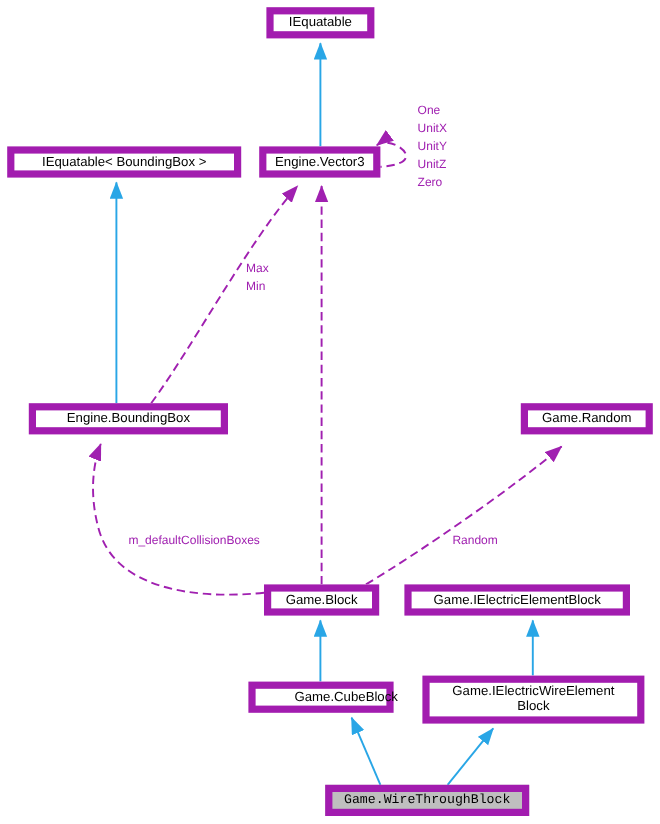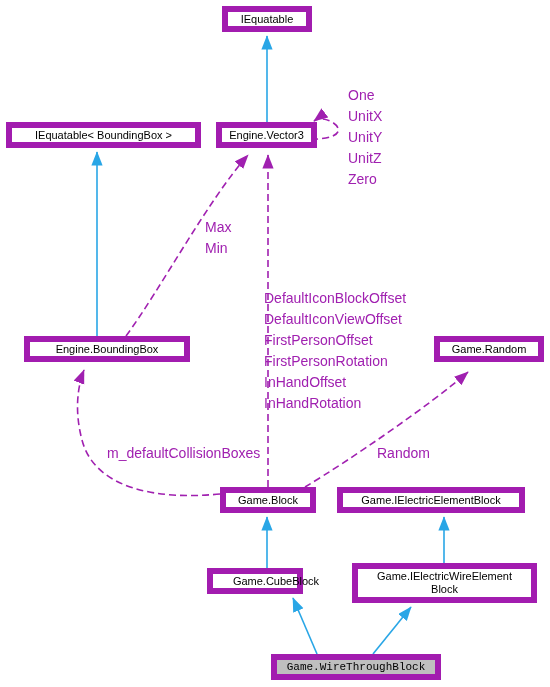--- a/index.html
+++ b/index.html
@@ -39,21 +39,21 @@
     align-items: center;
     justify-content: center;
     white-space: pre-line;
     letter-spacing: 0px;
   }
   .node.current {
     background: #bfbfbf;
   }
   .edge-label {
     position: absolute;
-    font-size: 14px;
+    font-size: 10px;
     color: #a020b0;
     white-space: pre;
     line-height: 1.5;
   }
   .edge-label.purple {
     color: #a020b0;
   }
 </style>
 </head>
 <body>
@@ -136,21 +136,21 @@
   </div>
 
   <div class="node" style="left:220px; top:487px; width:96px; height:26px;">
     <span>Game.Block</span>
   </div>
 
   <div class="node" style="left:337px; top:487px; width:188px; height:26px;">
     <span>Game.IElectricElementBlock</span>
   </div>
 
-  <div class="node" style="left:207px; top:568px; width:96px; height:26px;padding-left:42px;">
+  <div class="node" style="left:207px; top:568px; width:121px; height:26px;padding-left:42px;">
     <span>Game.CubeBlock</span>
   </div>
 
   <div class="node" style="left:352px; top:563px; width:185px; height:40px;">
     <span>Game.IElectricWireElement
 Block</span>
   </div>
 
   <div class="node current" style="left:271px; top:654px; width:170px; height:26px;font-family:Liberation Mono, monospace;">
     <span>Game.WireThroughBlock</span>
@@ -158,24 +158,18 @@
 
   <div class="edge-label purple" style="left:348px; top:85px;">One
 UnitX
 UnitY
 UnitZ
 Zero</div>
 
   <div class="edge-label purple" style="left:205px; top:217px;">Max
 Min</div>
 
-  <div class="edge-label purple" style="left:264px; top:288px;">DefaultIconBlockOffset
-DefaultIconViewOffset
-FirstPersonOffset
-FirstPersonRotation
-InHandOffset
-InHandRotation</div>
 
   <div class="edge-label purple" style="left:107px; top:443px;">m_defaultCollisionBoxes</div>
 
   <div class="edge-label purple" style="left:377px; top:443px;">Random</div>
 
 </div>
 
 </body></html>

